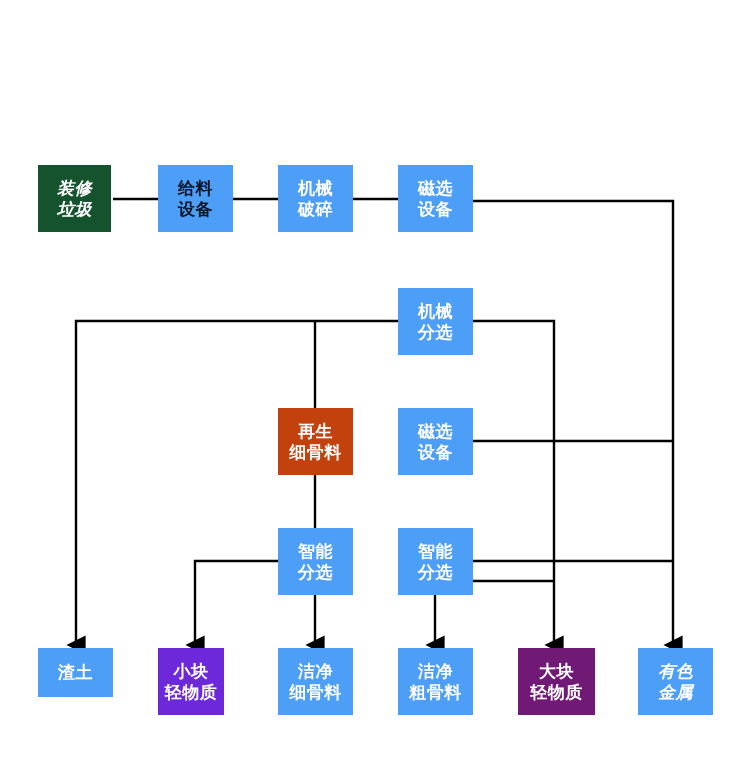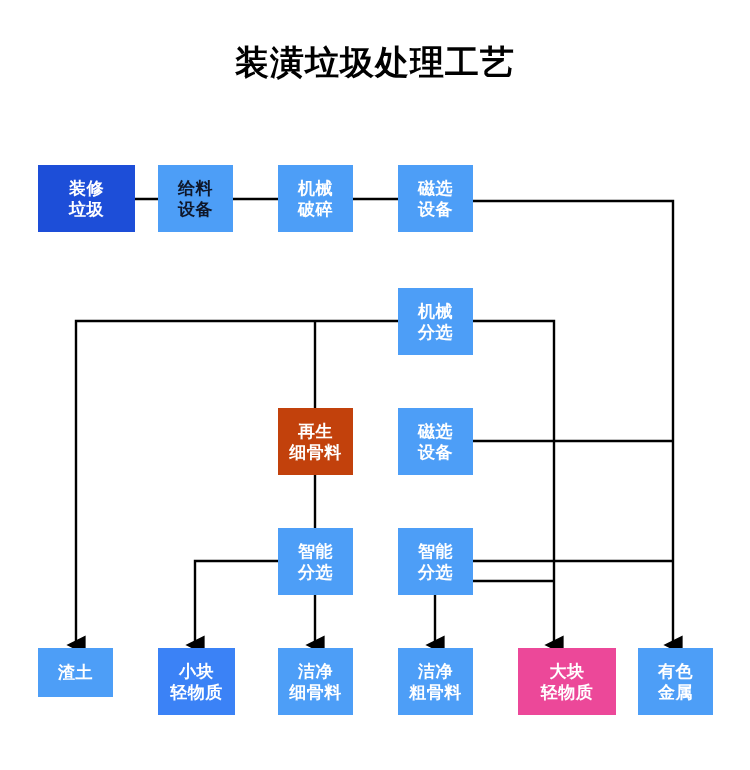--- a/index.html
+++ b/index.html
@@ -60,21 +60,20 @@
     letter-spacing: 0.5px;
     white-space: pre-line;
     cursor: default;
   }
 </style>
 </head>
 <body>
 
 <div id="diagram-root">
 
-  <div id="page-title">装潢垃圾处理工艺</div>
 
   <svg id="edges-layer" viewBox="0 0 750 770" width="750" height="770">
     <defs>
       <marker id="arrowhead" markerWidth="9" markerHeight="9" refX="4.5" refY="4.5" orient="auto" markerUnits="strokeWidth">
         <path d="M 0.5 0.5 L 8.5 0.5 L 4.5 8.5 z" fill="#000000"></path>
       </marker>
     </defs>
     <g id="edges-group">
         <polyline points="113,199 158,199" fill="none" stroke="#000000" stroke-width="2.4" stroke-linecap="butt" stroke-linejoin="miter"></polyline>
         <polyline points="233,199 278,199" fill="none" stroke="#000000" stroke-width="2.4" stroke-linecap="butt" stroke-linejoin="miter"></polyline>
@@ -87,44 +86,44 @@
         <polyline points="473,441 673,441" fill="none" stroke="#000000" stroke-width="2.4" stroke-linecap="butt" stroke-linejoin="miter"></polyline>
         <polyline points="278,561 195,561 195,645" fill="none" stroke="#000000" stroke-width="2.4" stroke-linecap="butt" stroke-linejoin="miter" marker-end="url(#arrowhead)"></polyline>
         <polyline points="315,595 315,645" fill="none" stroke="#000000" stroke-width="2.4" stroke-linecap="butt" stroke-linejoin="miter" marker-end="url(#arrowhead)"></polyline>
         <polyline points="435,595 435,645" fill="none" stroke="#000000" stroke-width="2.4" stroke-linecap="butt" stroke-linejoin="miter" marker-end="url(#arrowhead)"></polyline>
         <polyline points="473,561 673,561" fill="none" stroke="#000000" stroke-width="2.4" stroke-linecap="butt" stroke-linejoin="miter"></polyline>
         <polyline points="473,581 554,581" fill="none" stroke="#000000" stroke-width="2.4" stroke-linecap="butt" stroke-linejoin="miter"></polyline>
       </g>
   </svg>
 
   <div id="nodes-layer">
-      <div class="node" style="left: 38px; top: 165px; width: 97px; height: 67px; background: #1d4ed8; color: rgb(255, 255, 255);">装修
+      <div class="node" style="left: 38px; top: 165px; width: 73px; height: 67px; background: #14532d; color: rgb(255, 255, 255); font-style: italic;">装修
 垃圾</div>
       <div class="node" style="left: 158px; top: 165px; width: 75px; height: 67px; background: rgb(77, 158, 247); color: #0f172a;">给料
 设备</div>
       <div class="node" style="left: 278px; top: 165px; width: 75px; height: 67px; background: rgb(77, 158, 247); color: rgb(255, 255, 255);">机械
 破碎</div>
       <div class="node" style="left: 398px; top: 165px; width: 75px; height: 67px; background: rgb(77, 158, 247); color: rgb(255, 255, 255);">磁选
 设备</div>
       <div class="node" style="left: 398px; top: 288px; width: 75px; height: 67px; background: rgb(77, 158, 247); color: rgb(255, 255, 255);">机械
 分选</div>
       <div class="node" style="left: 278px; top: 408px; width: 75px; height: 67px; background: #c2410c; color: rgb(255, 255, 255);">再生
 细骨料</div>
       <div class="node" style="left: 398px; top: 408px; width: 75px; height: 67px; background: rgb(77, 158, 247); color: rgb(255, 255, 255);">磁选
 设备</div>
       <div class="node" style="left: 278px; top: 528px; width: 75px; height: 67px; background: rgb(77, 158, 247); color: rgb(255, 255, 255);">智能
 分选</div>
       <div class="node" style="left: 398px; top: 528px; width: 75px; height: 67px; background: rgb(77, 158, 247); color: rgb(255, 255, 255);">智能
 分选</div>
       <div class="node" style="left: 38px; top: 648px; width: 75px; height: 49px; background: rgb(77, 158, 247); color: rgb(255, 255, 255);">渣土</div>
-      <div class="node" style="left: 158px; top: 648px; width: 77px; height: 67px; background: #3b82f6; color: rgb(255, 255, 255);">小块
+      <div class="node" style="left: 158px; top: 648px; width: 66px; height: 67px; background: #6d28d9; color: rgb(255, 255, 255);">小块
 轻物质</div>
       <div class="node" style="left: 278px; top: 648px; width: 75px; height: 67px; background: rgb(77, 158, 247); color: rgb(255, 255, 255);">洁净
 细骨料</div>
       <div class="node" style="left: 398px; top: 648px; width: 75px; height: 67px; background: rgb(77, 158, 247); color: rgb(255, 255, 255);">洁净
 粗骨料</div>
-      <div class="node" style="left: 518px; top: 648px; width: 98px; height: 67px; background: #ec4899; color: rgb(255, 255, 255);">大块
+      <div class="node" style="left: 518px; top: 648px; width: 77px; height: 67px; background: #701a75; color: rgb(255, 255, 255);">大块
 轻物质</div>
-      <div class="node" style="left: 638px; top: 648px; width: 75px; height: 67px; background: rgb(77, 158, 247); color: rgb(255, 255, 255);">有色
+      <div class="node" style="left: 638px; top: 648px; width: 75px; height: 67px; background: rgb(77, 158, 247); color: rgb(255, 255, 255); font-style: italic;">有色
 金属</div>
     </div>
 
 </div>
 
 </body></html>

